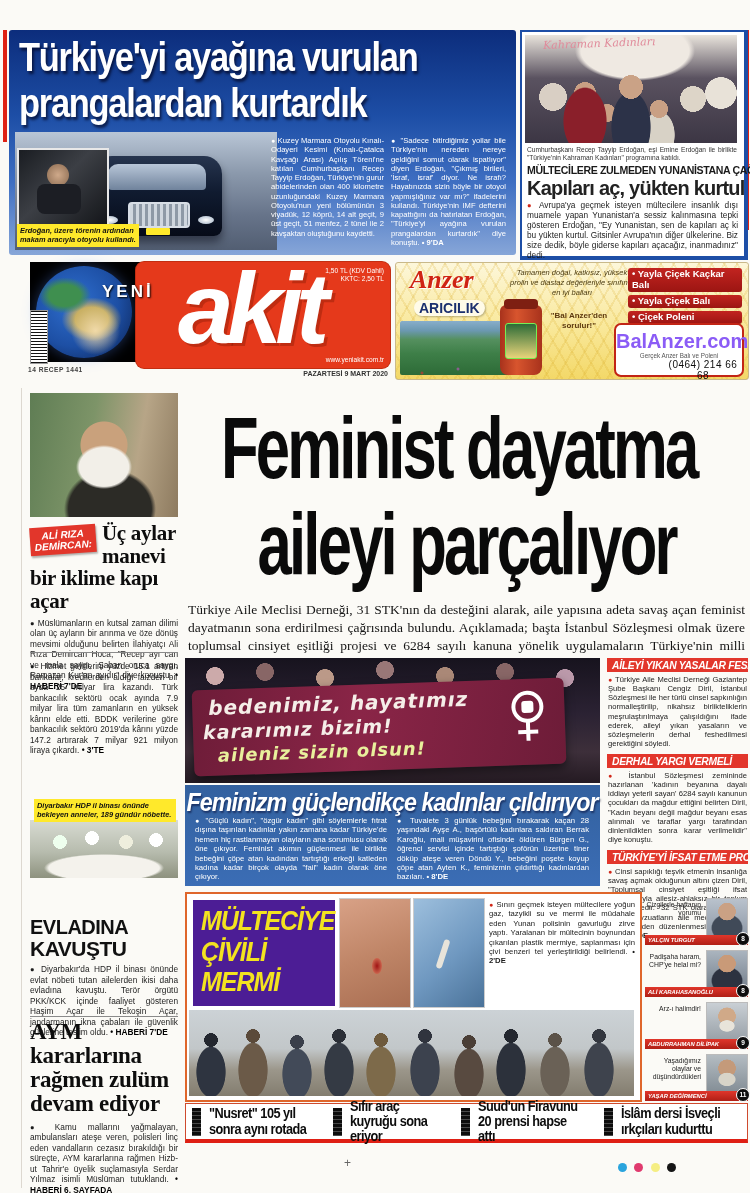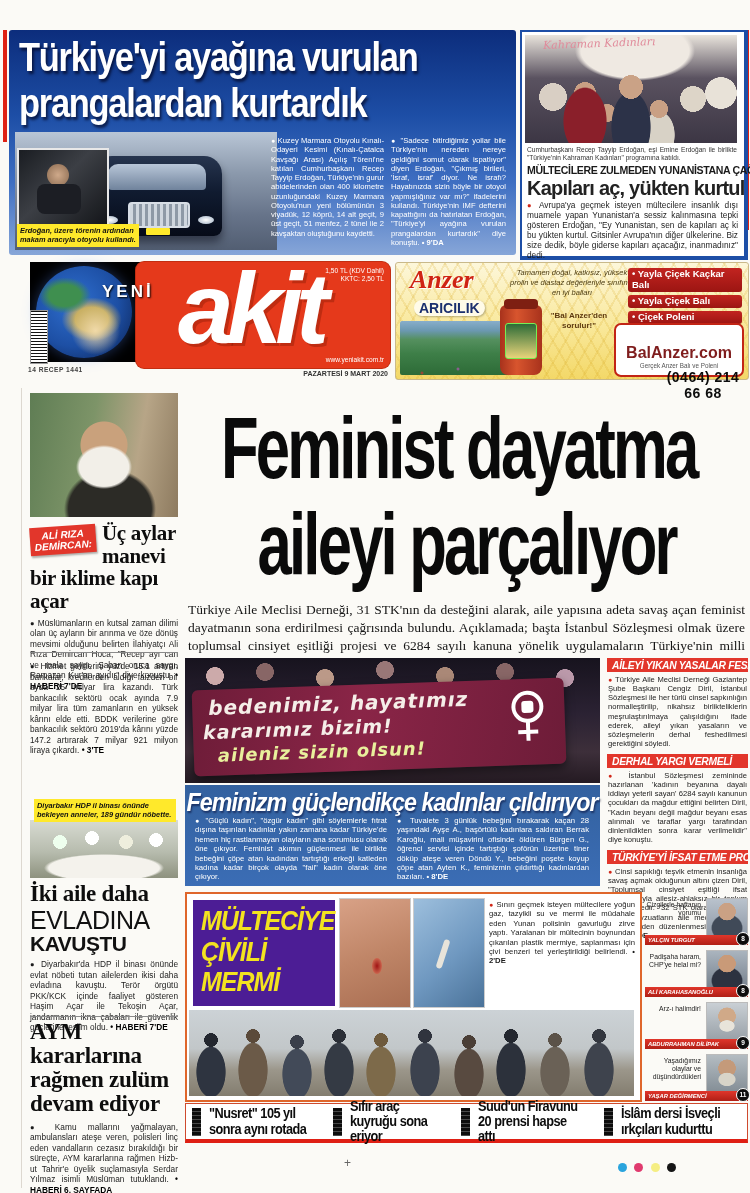--- a/index.html
+++ b/index.html
@@ -239,23 +239,23 @@
       <div class="pill">• Çiçek Poleni</div>
       <div class="pill">• Anzer Poleni</div>
     </div>
     <div class="abs meadow" style="left:4px;top:58px;width:130px;height:54px;"></div>
     <div class="abs jar" style="left:104px;top:42px;width:42px;height:70px;">
       <div class="jar-lid"></div>
       <div class="jar-lab"></div>
     </div>
     <div class="abs" style="left:152px;top:48px;width:62px;font-size:8px;font-weight:bold;color:#5e3a10;text-align:center;line-height:1.2;">"Bal Anzer'den sorulur!"</div>
     <div class="abs" style="left:218px;top:60px;width:126px;height:50px;background:#fff;border:2px solid #c22415;border-radius:7px;text-align:center;">
-      <div style="font-weight:bold;font-size:16px;color:#7f1d1d;line-height:1.1;margin-top:19px;">BalAnzer.com</div>
+      <div style="font-weight:bold;font-size:20px;color:#8b5cf6;line-height:1.1;margin-top:5px;">BalAnzer.com</div>
       <div style="font-size:6.3px;color:#555;">Gerçek Anzer Balı ve Poleni</div>
-      <div style="font-weight:bold;font-size:14px;color:#0d0d0d;letter-spacing:.5px;padding-left:48px;">(0464) 214 66 68</div>
+      <div style="font-weight:normal;font-size:10px;color:#0d0d0d;letter-spacing:.5px;padding-left:48px;">(0464) 214 66 68</div>
     </div>
   </div>
 
   <div class="abs hlwrap" style="left:177px;top:404px;width:563px;">
     <div class="hl-huge">Feminist dayatma</div>
   </div>
   <div class="abs hlwrap" style="left:185px;top:500px;width:563px;">
     <div class="hl-huge">aileyi parçalıyor</div>
   </div>
   <div class="abs deck" style="left:188px;top:601px;width:557px;">Türkiye Aile Meclisi Derneği, 31 STK'nın da desteğini alarak, aile yapısına adeta savaş açan feminist dayatmanın sona erdirilmesi çağrısında bulundu. Açıklamada; başta İstanbul Sözleşmesi olmak üzere toplumsal cinsiyet eşitliği projesi ve 6284 sayılı kanuna yönelik uygulamaların Türkiye'nin milli güvenliğini tehdit ettiği vurgulandı.</div>
@@ -282,22 +282,21 @@
       <span class="blt">●</span>
       <span>Hizmet gelirlerini yüzde 15.1 artıran bankalar, kredilerden aldığı faizden bir ayda 25 milyar lira kazandı. Türk bankacılık sektörü ocak ayında 7.9 milyar lira tüm zamanların en yüksek kârını elde etti. BDDK verilerine göre bankacılık sektörü 2019'da kârını yüzde 147.2 artırarak 7 milyar 921 milyon liraya çıkardı.</span>
       <span class="pref">• 3'TE</span>
     </div>
   </div>
 
   <div class="abs capY" style="left:34px;top:799px;width:136px;z-index:2;">Diyarbakır HDP il binası önünde bekleyen anneler, 189 gündür nöbette.</div>
   <div class="abs mothers" style="left:30px;top:820px;width:148px;height:58px;"></div>
 
   <div class="abs" style="left:30px;top:881px;width:148px;">
-    <div class="lserif-h" style="font-size:23px;">İki aile daha</div>
-    <div style="font-weight:normal;font-size:25px;letter-spacing:-.5px;line-height:1.05;">EVLADINA</div>
+    <div style="font-weight:bold;font-size:20px;letter-spacing:-.5px;line-height:1.05;margin-top:36px;">EVLADINA</div>
     <div style="font-weight:bold;font-size:21px;letter-spacing:-.5px;line-height:1.05;">KAVUŞTU</div>
     <div class="lbody" style="margin-top:4px;">
       <span class="blt">●</span>
       <span>Diyarbakır'da HDP il binası önünde evlat nöbeti tutan ailelerden ikisi daha evladına kavuştu. Terör örgütü PKK/KCK içinde faaliyet gösteren Haşim Açar ile Tekoşin Açar, jandarmanın ikna çabaları ile güvenlik güçlerine teslim oldu.</span>
       <span class="pref">• HABERİ 7'DE</span>
     </div>
   </div>
 
   <div class="abs hr" style="left:30px;top:1016px;width:148px;"></div>
 

